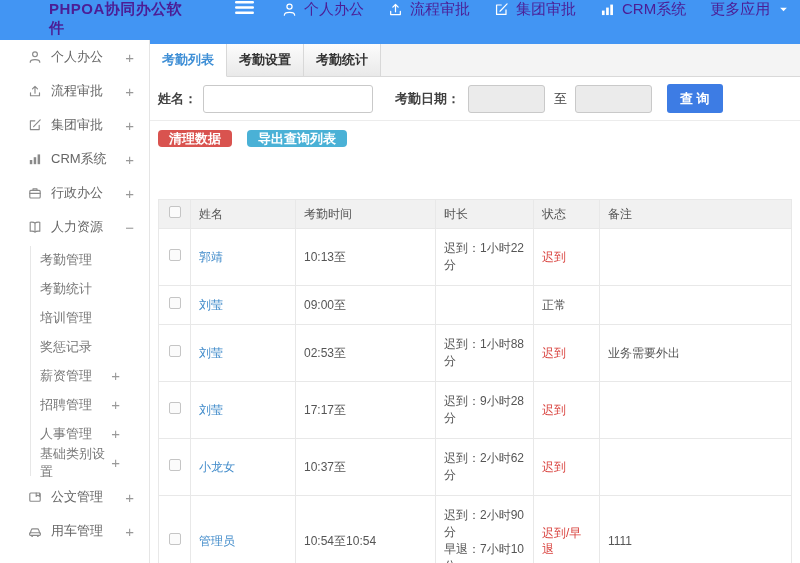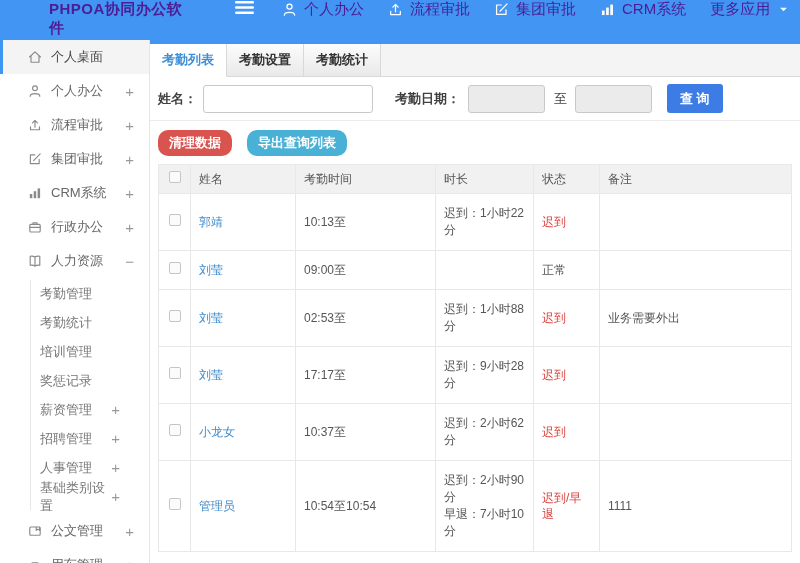--- a/index.html
+++ b/index.html
@@ -39,25 +39,25 @@
   .flabel { font-weight:bold; color:#404040; white-space:nowrap; }
   .text-input { width:170px; height:28px; border:1px solid #c9c9c9; border-radius:3px; margin-left:6px; padding:0 6px;
                 font:13px "Liberation Sans","DejaVu Sans",sans-serif; color:#555; outline:none; }
   .date-gap { margin-left:22px; }
   .date-input { width:77px; height:28px; border:1px solid #c9c9c9; border-radius:3px; background:#ebebeb; margin-left:8px; outline:none; }
   .to-label { margin-left:9px; color:#444; }
   .date-input + .to-label { }
   .search-btn { margin-left:15px; background:#3d7ce4; color:#fff; border:none; border-radius:3px; height:29px;
                 padding:0 13px; font-size:13px; font-weight:bold; cursor:pointer; white-space:nowrap; }
   .actionbar { display:flex; gap:15px; padding:9px 8px 8px; flex:none; }
-  .btn { border:none; border-radius:10px; color:#fff; font-size:13px; font-weight:bold; height:26px; padding:0 11px; cursor:pointer; white-space:nowrap; }
+  .btn { border:none; border-radius:4px; color:#fff; font-size:13px; font-weight:bold; height:17px; padding:0 11px; cursor:pointer; white-space:nowrap; }
   .btn-danger { background:#d9534f; }
   .btn-export { background:#4ab1d6; }
   
-  .table-wrap { padding:0 8px; flex:1; overflow:hidden; }
+  .table-wrap { padding:0 8px; flex:1; overflow:hidden;margin-top:44px; }
   table { width:100%; border-collapse:collapse; font-size:12px; color:#555; table-layout:fixed; }
   th, td { border:1px solid #e8e8e8; text-align:left; vertical-align:middle; }
   thead th { background:#f1f1f1; font-weight:normal; color:#555; padding:6px 8px; line-height:15px; }
   td { padding:11px 8px; line-height:16px; }
   .cb-col { width:32px; text-align:center; padding:6px 4px; }
   td.cb-col { padding:11px 4px; }
   .col-name { width:105px; } .col-time { width:140px; } .col-dur { width:98px; } .col-status { width:66px; }
   .checkbox { display:inline-block; width:12px; height:12px; border:1px solid #c5c5c5; border-radius:2px; background:#fbfbfb; cursor:pointer; }
   .name-link { color:#418bca; cursor:pointer; }
   .dur-cell { white-space:pre-line; line-height:17px; }
@@ -127,28 +127,20 @@
             <path d="M3.4 5.2 L7 8.8 L10.6 5.2 Z" fill="currentColor" stroke="none"></path>
           </svg>
         </span>
       </div>
     </nav>
 </header>
 
 <div class="layout">
 
   <aside id="sidebar">
-      <div class="side-item active">
-        <span class="icon">
-          <svg width="14" height="14" viewBox="0 0 14 14" fill="none" stroke="currentColor" stroke-width="1.15" stroke-linecap="round" stroke-linejoin="round">
-            <path d="M1.5 7 L7 1.8 L12.5 7 M3 6 V12.2 H11 V6"></path>
-          </svg>
-        </span>
-        <span class="lbl">个人桌面</span>
-      </div>
       <div class="side-item">
         <span class="icon">
           <svg width="14" height="14" viewBox="0 0 14 14" fill="none" stroke="currentColor" stroke-width="1.15" stroke-linecap="round" stroke-linejoin="round">
             <circle cx="7" cy="4.3" r="2.4"></circle>
             <path d="M2.2 12.3 C2.2 8.8 11.8 8.8 11.8 12.3"></path>
           </svg>
         </span>
         <span class="lbl">个人办公</span>
         <span class="expand">+</span>
       </div>

